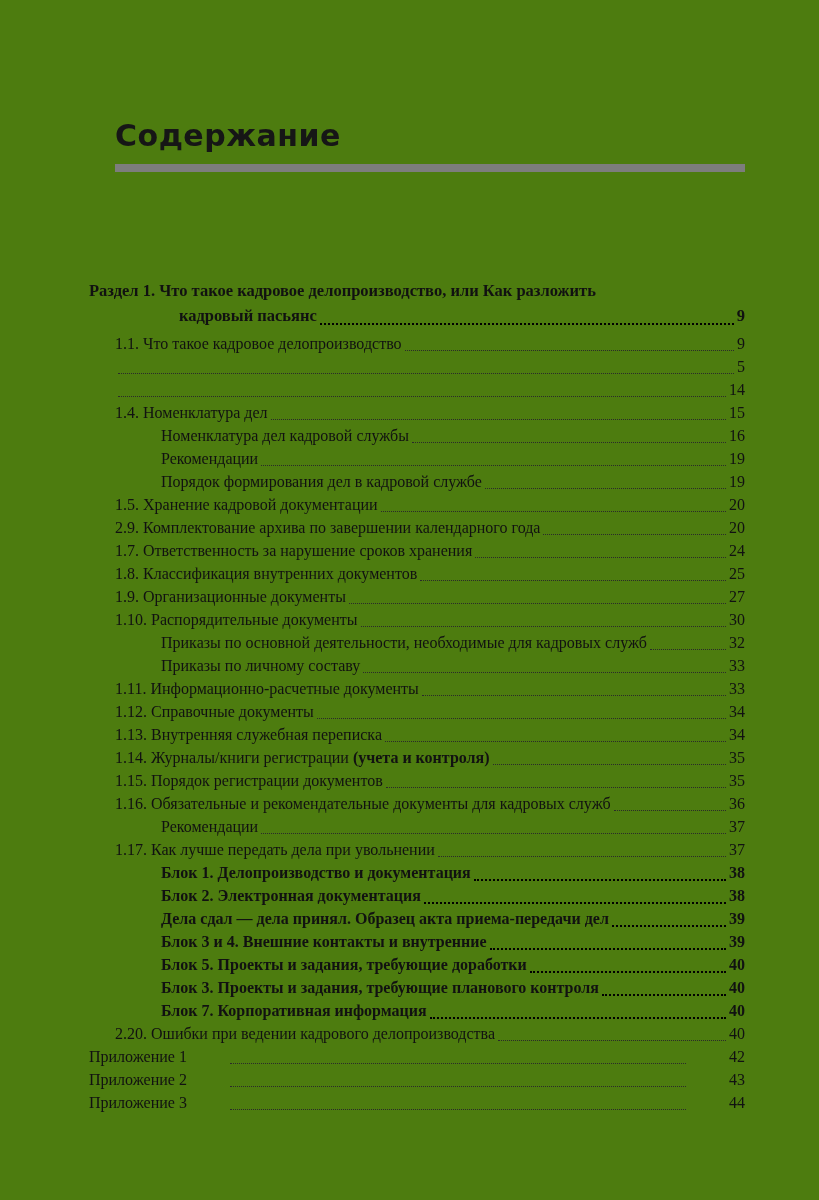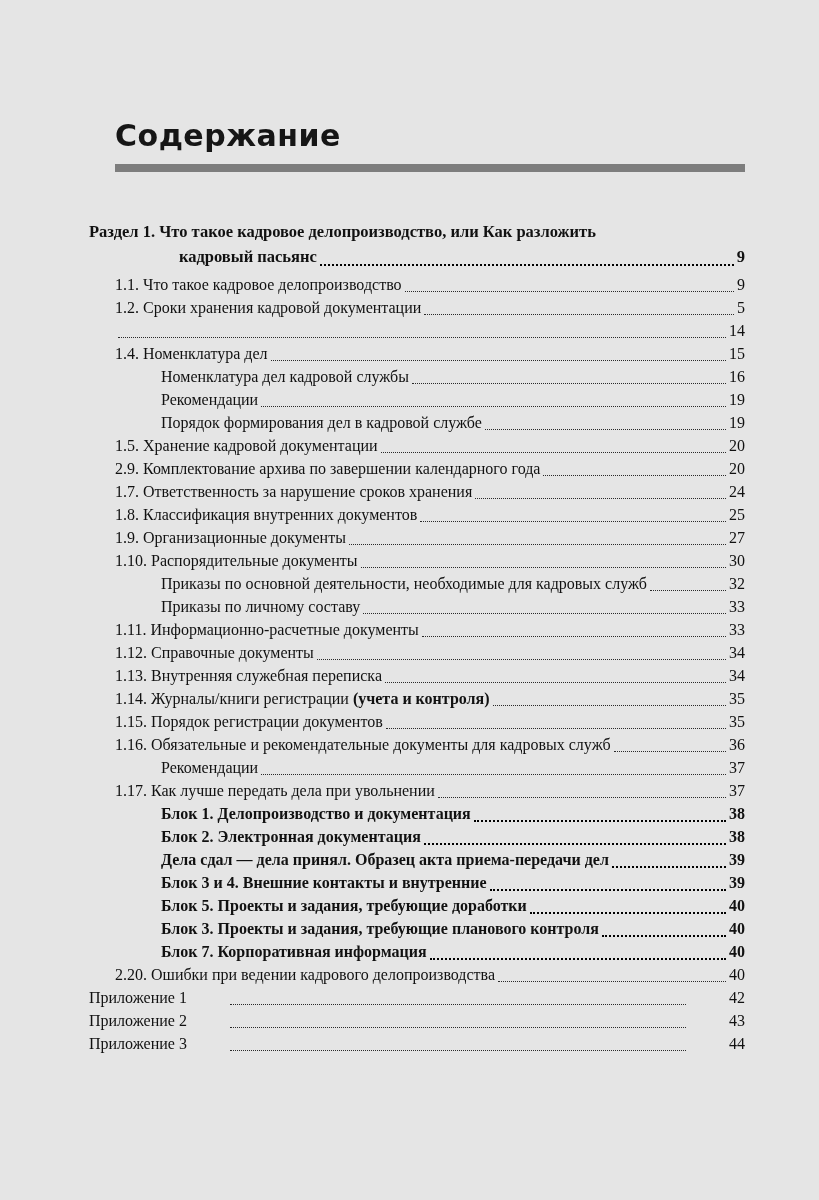--- a/index.html
+++ b/index.html
@@ -1,20 +1,20 @@
 <!DOCTYPE html>
 <html><head>
 <meta charset="utf-8">
 <style>
   html, body { margin: 0; padding: 0; background: #ffffff; }
   .page {
     width: 819px;
     height: 1200px;
     margin: 0 auto;
-    background: #e5e5e5;
+    background: #4d7c0f;
     box-sizing: border-box;
     padding: 118px 74px 9px 89px;
     font-family: "Liberation Serif", serif;
     color: #111111;
     overflow: hidden;
   }
   .doc-title {
     font-family: "DejaVu Sans", sans-serif;
     font-weight: 800;
     font-size: 30px;
@@ -22,21 +22,21 @@
     letter-spacing: 0.5px;
     margin: 0 0 0 26px;
     color: #161616;
   }
   .title-bar {
     height: 8px;
     background: #7d7d7d;
     margin: 10px 0 0 26px;
   }
   .toc {
-    margin-top: 47px;
+    margin-top: 106px;
     font-size: 16px;
   }
   .row {
     display: flex;
     align-items: flex-end;
     line-height: 23px;
   }
   .lvl0 { padding-left: 0; gap: 40px; }
   .lvl1 { padding-left: 26px; }
   .lvl2 { padding-left: 72px; }
@@ -82,21 +82,20 @@
       </div>
     </div>
 
     <div class="toc-entries" id="toc-entries">
         <div class="row lvl1">
           <span class="label">1.1. Что такое кадровое делопроизводство</span>
           <span class="leader"></span>
           <span class="pagenum">9</span>
         </div>
         <div class="row lvl1">
-          <span class="label">1.2. Сроки хранения кадровой документации</span>
           <span class="leader"></span>
           <span class="pagenum">5</span>
         </div>
         <div class="row lvl1">
           <span class="leader"></span>
           <span class="pagenum">14</span>
         </div>
         <div class="row lvl1">
           <span class="label">1.4. Номенклатура дел</span>
           <span class="leader"></span>

